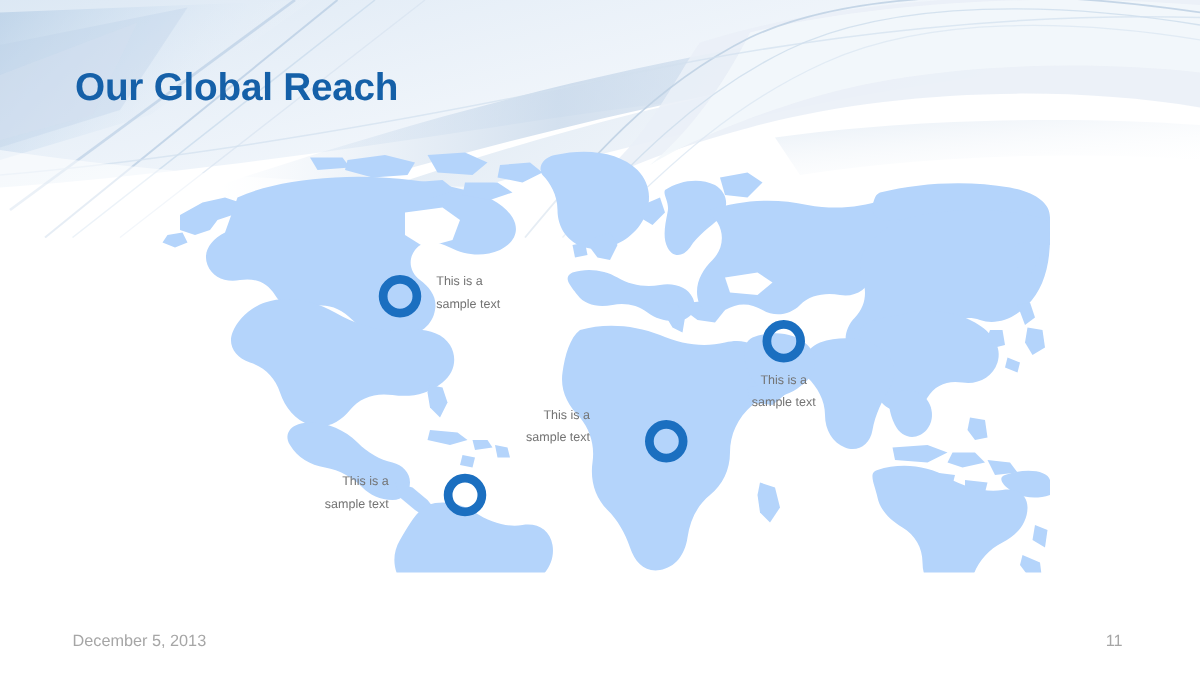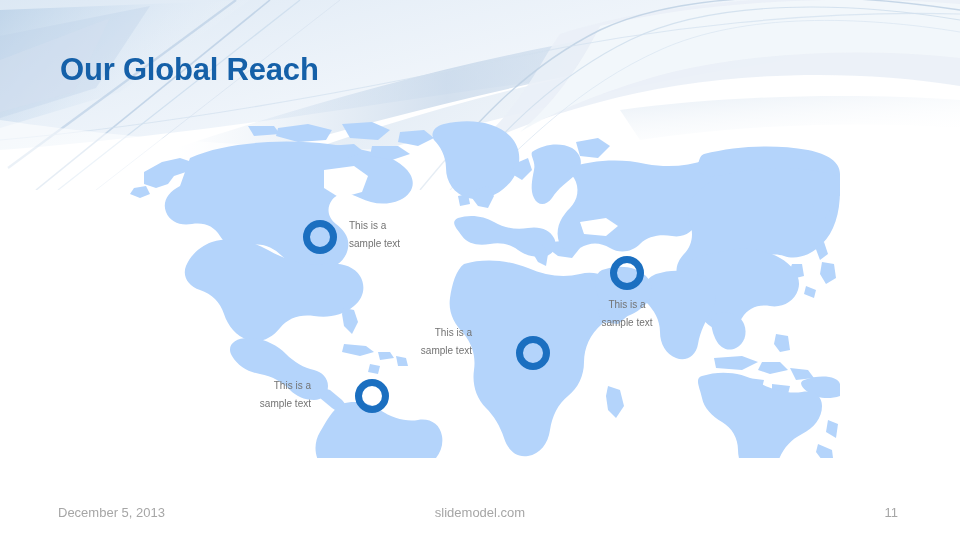--- a/index.html
+++ b/index.html
@@ -291,17 +291,16 @@
   <div class="marker" style="left:610px;top:256px;">
     <div class="ring"></div>
     <div class="marker-label lbl-center" style="left:-63px;top:40px;width:160px;">
       <div>This is a</div>
       <div>sample text</div>
     </div>
   </div>
 
   <div id="footer">
     <div class="footer-text" id="footer-date">December 5, 2013</div>
-    <div class="footer-text" id="footer-brand">slidemodel.com</div>
     <div class="footer-text" id="footer-page">11</div>
   </div>
 
 </div>
 
 </body></html>

